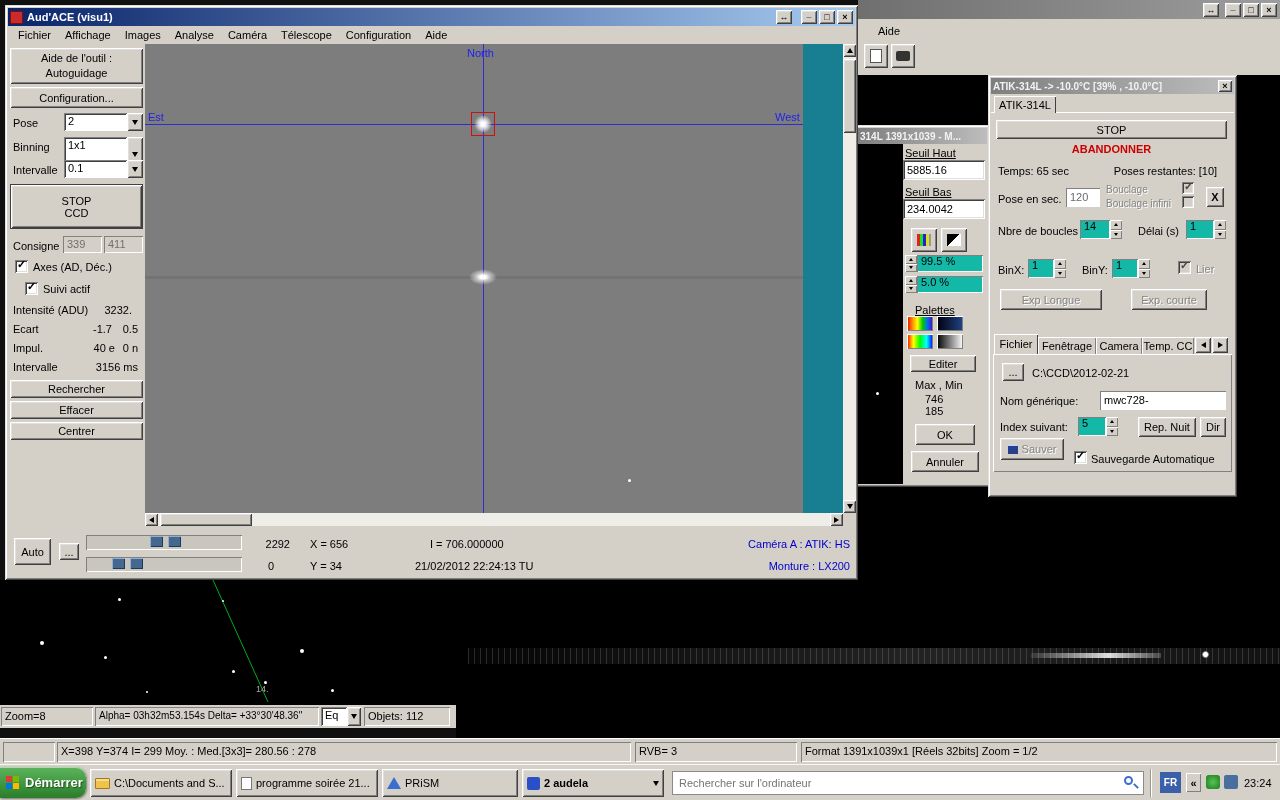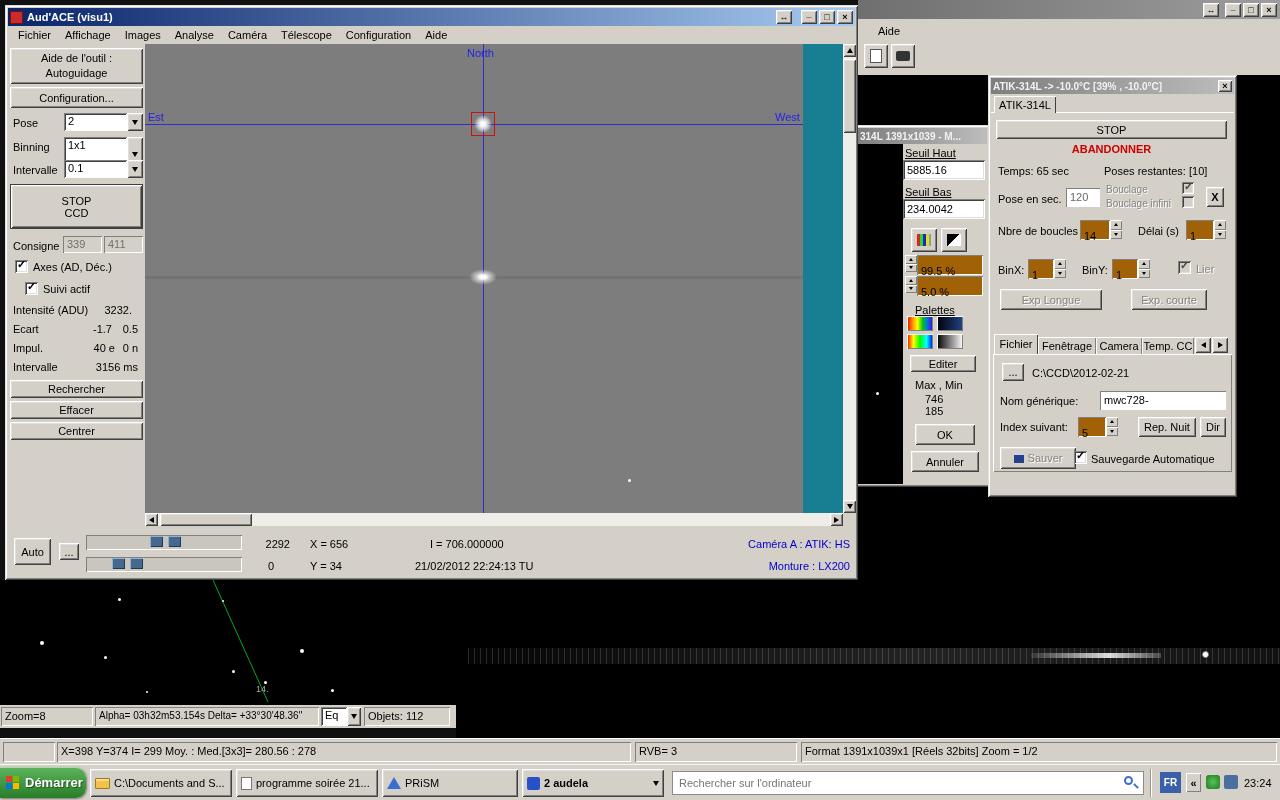--- a/index.html
+++ b/index.html
@@ -18,21 +18,21 @@
 .tbtn{width:16px;height:14px;margin-left:2px;flex:none;background:#d4d0c8;box-shadow:inset 1px 1px 0 #fff,inset -1px -1px 0 #404040,inset 2px 2px 0 #dfdfdf,inset -2px -2px 0 #808080;color:#000;font-size:9px;font-weight:bold;display:flex;align-items:center;justify-content:center}
 .mi{padding:2px 7px;font-size:11px}
 .cb{position:absolute;width:13px;height:13px;background:#fff;box-shadow:inset 1px 1px 0 #808080,inset -1px -1px 0 #fff,inset 2px 2px 0 #404040,inset -2px -2px 0 #dfdfdf}
 .cb.gbg{background:#d4d0c8}
 .cb.checked::after{content:"✓";position:absolute;left:2px;top:-2px;font-size:11px;font-weight:bold}
 .cb.checked.gray::after{color:#4a4a4a}
 .combo{display:flex;position:absolute}
 .combo .val{flex:1;background:#fff;box-shadow:inset 1px 1px 0 #808080,inset -1px -1px 0 #fff,inset 2px 2px 0 #404040;padding:2px 4px;overflow:hidden;font-size:11px}
 .combo .drop{width:16px;flex:none;background:#d4d0c8;box-shadow:inset 1px 1px 0 #fff,inset -1px -1px 0 #404040,inset 2px 2px 0 #dfdfdf,inset -2px -2px 0 #808080;display:flex;align-items:center;justify-content:center}
 .spin{display:flex;position:absolute}
-.spin .val{flex:1;background:#a16207;box-shadow:inset 1px 1px 0 #808080,inset -1px -1px 0 #fff;padding:10px 4px;overflow:hidden}
+.spin .val{flex:1;background:#14b8a6;box-shadow:inset 1px 1px 0 #808080,inset -1px -1px 0 #fff;padding:0 4px;overflow:hidden}
 .spin .arr{width:12px;flex:none;display:flex;flex-direction:column}
 .spin .arr div{flex:1;display:flex;align-items:center;justify-content:center;background:#d4d0c8;box-shadow:inset 1px 1px 0 #fff,inset -1px -1px 0 #808080}
 .tU{width:0;height:0;border-left:3px solid transparent;border-right:3px solid transparent;border-bottom:5px solid #000}
 .tD{width:0;height:0;border-left:3px solid transparent;border-right:3px solid transparent;border-top:5px solid #000}
 .tL{width:0;height:0;border-top:3px solid transparent;border-bottom:3px solid transparent;border-right:5px solid #000}
 .tR{width:0;height:0;border-top:3px solid transparent;border-bottom:3px solid transparent;border-left:5px solid #000}
 .tUs{width:0;height:0;border-left:2px solid transparent;border-right:2px solid transparent;border-bottom:3px solid #000}
 .tDs{width:0;height:0;border-left:2px solid transparent;border-right:2px solid transparent;border-top:3px solid #000}
 .blue{color:#0000cc}
 .dis{color:#848484;text-shadow:1px 1px 0 #fff}
@@ -144,21 +144,21 @@
       <span>ATIK-314L</span>
     </div>
   <div class="abs" style="left:3px;top:37px;width:243px;height:382px;box-shadow:inset 0 1px 0 #fff"></div>
   <div class="abs raised btn" style="left:8px;top:45px;width:231px;height:19px">
       <span>STOP</span>
     </div>
   <div class="abs btn" style="left:8px;top:66px;width:231px;height:16px;color:#cc0000;font-weight:bold">
       <span>ABANDONNER</span>
     </div>
   <span class="lbl" style="left:10px;top:90px">Temps:  65 sec</span>
-  <span class="lbl" style="left:116px;top:90px;width:123px;text-align:left">Poses restantes: [10]</span>
+  <span class="lbl" style="left:116px;top:90px;width:123px;text-align:center">Poses restantes: [10]</span>
   <span class="lbl" style="left:10px;top:118px">Pose en sec.</span>
   <div class="abs sunkenthin" style="left:78px;top:113px;width:34px;height:19px;background:#fff;color:#6a6a6a;padding:3px 4px"><span>120</span></div>
   <span class="lbl dis" style="left:118px;top:109px;font-size:10px">Bouclage</span>
   <span class="cb gbg checked gray" style="left:194px;top:107px;width:12px;height:12px"></span>
   <span class="lbl dis" style="left:118px;top:123px;font-size:10px">Bouclage infini</span>
   <span class="cb gbg" style="left:194px;top:121px;width:12px;height:12px"></span>
   <div class="abs raised btn" style="left:218px;top:112px;width:18px;height:20px;font-weight:bold">
       <span>X</span>
     </div>
   <span class="lbl" style="left:10px;top:150px">Nbre de boucles</span>
@@ -253,21 +253,21 @@
             <span class="tDs"></span>
           </div>
         </span>
     </div>
     <div class="abs raised btn" style="left:145px;top:63px;width:58px;height:20px">
         <span>Rep. Nuit</span>
       </div>
     <div class="abs raised btn" style="left:207px;top:63px;width:26px;height:20px">
         <span>Dir</span>
       </div>
-    <div class="abs raised btn" style="left:7px;top:93px;width:76px;height:22px">
+    <div class="abs raised btn" style="left:7px;top:84px;width:64px;height:22px">
       <span style="width:10px;height:10px;background:#27408b;margin-right:4px;box-shadow:inset 0 2px 0 #c8d2f0"></span>
       <span class="dis">Sauver</span>
     </div>
     <span class="cb checked" style="left:81px;top:97px"></span>
     <span class="lbl" style="left:98px;top:99px">Sauvegarde Automatique</span>
   </div>
 </div>
 
 <div class="abs winframe" style="left:5px;top:5px;width:853px;height:575px;z-index:40">
   <div class="abs titlebar" style="left:3px;top:3px;width:847px;height:18px">

